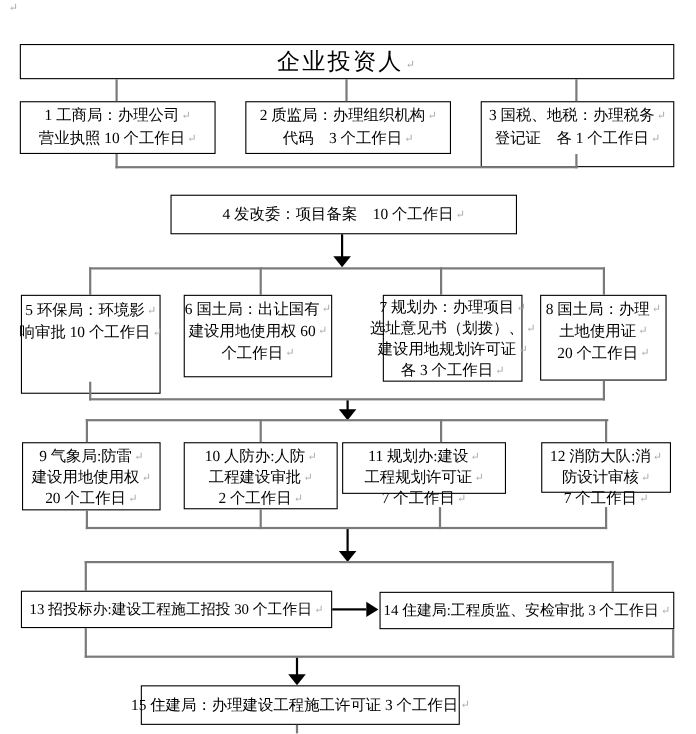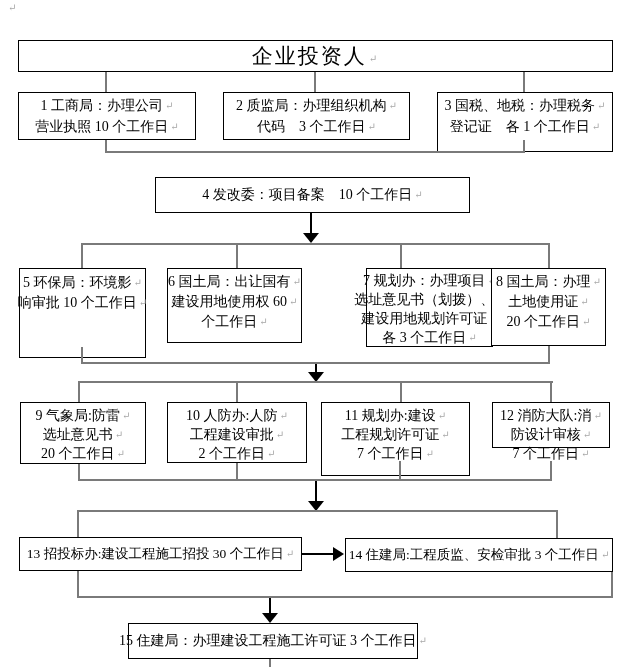--- a/index.html
+++ b/index.html
@@ -27,26 +27,26 @@
   #t-box{left:18px;top:40px;width:595px;height:32px;font-size:21px;font-weight:normal;letter-spacing:2px;justify-content:center;}
   
   #b1{left:18px;top:92px;width:178px;height:48px;line-height:21px;padding-top:2px;}
   #b2{left:223px;top:92px;width:187px;height:48px;line-height:21px;padding-top:2px;}
   #b3{left:437px;top:92px;width:176px;height:60px;line-height:21px;padding-top:2px;}
   
   #b4{left:155px;top:177px;width:315px;height:36px;}
   
   #b5{left:19px;top:268px;width:127px;height:90px;line-height:20px;padding-top:4px;}
   #b6{left:167px;top:268px;width:135px;height:75px;line-height:20px;padding-top:3px;}
-  #b7{left:348px;top:268px;width:127px;height:79px;line-height:19px;padding-top:2px;margin-left:18px;}
+  #b7{left:348px;top:268px;width:127px;height:79px;line-height:19px;padding-top:2px;}
   #b8{left:491px;top:268px;width:115px;height:78px;line-height:20px;padding-top:3px;}
   
   #b9{left:20px;top:402px;width:126px;height:62px;line-height:19px;padding-top:3px;}
   #b10{left:167px;top:402px;width:140px;height:61px;line-height:19px;padding-top:3px;}
-  #b11{left:321px;top:402px;width:149px;height:74px;line-height:19px;padding-top:3px;}
+  #b11{left:311px;top:402px;width:149px;height:47px;line-height:19px;padding-top:3px;}
   #b12{left:492px;top:402px;width:118px;height:46px;line-height:19px;padding-top:3px;}
   
   #b13{left:19px;top:537px;width:283px;height:34px;font-size:13.5px;}
   #b14{left:345px;top:538px;width:268px;height:34px;font-size:13.5px;}
   
   #b15{left:128px;top:623px;width:290px;height:36px;}
   
   .h{position:absolute;height:2px;background:var(--connector);}
   .v{position:absolute;width:2px;background:var(--connector);}
   .ah{position:absolute;height:2px;background:var(--arrow);}
@@ -99,21 +99,21 @@
     <span class="line">各 3 个工作日</span>
   </div>
   <div class="box" id="b8">
     <span class="line">8 国土局：办理</span>
     <span class="line">土地使用证</span>
     <span class="line">20 个工作日</span>
   </div>
 
   <div class="box" id="b9">
     <span class="line">9 气象局:防雷</span>
-    <span class="line">选址意见书</span>
+    <span class="line">建设用地使用权</span>
     <span class="line">20 个工作日</span>
   </div>
   <div class="box" id="b10">
     <span class="line">10 人防办:人防</span>
     <span class="line">工程建设审批</span>
     <span class="line">2 个工作日</span>
   </div>
   <div class="box" id="b11">
     <span class="line">11 规划办:建设</span>
     <span class="line">工程规划许可证</span>

